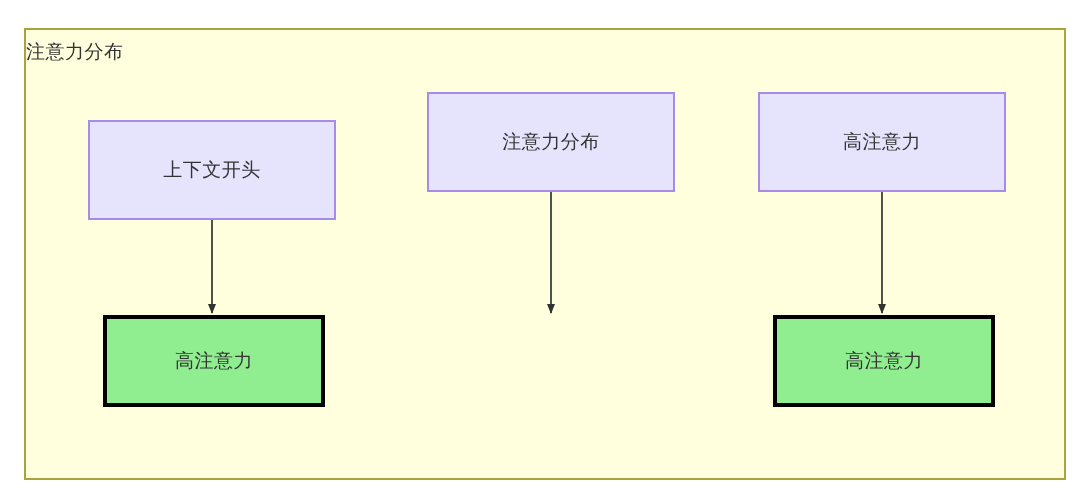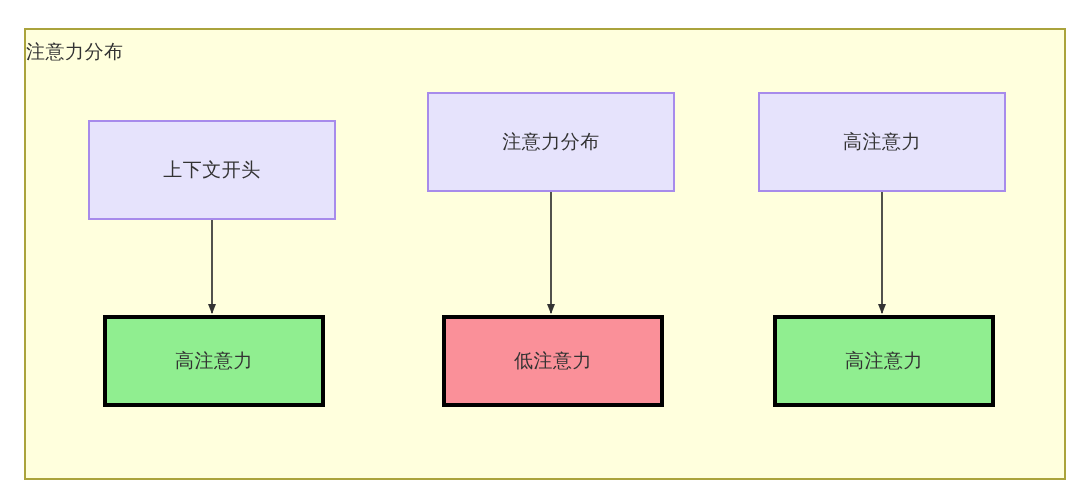--- a/index.html
+++ b/index.html
@@ -124,21 +124,18 @@
   </div>
 
   <div class="node node-ctx row-top col3-top">
     <span>高注意力</span>
   </div>
 
   <div class="node node-attn fill-green row-bot col1-bot">
     <span>高注意力</span>
   </div>
 
-  <div class="node node-attn fill-red row-bot col2-bot">
-    <span>低注意力</span>
-  </div>
 
   <div class="node node-attn fill-green row-bot col3-bot">
     <span>高注意力</span>
   </div>
 
 </div>
 
 </body></html>

